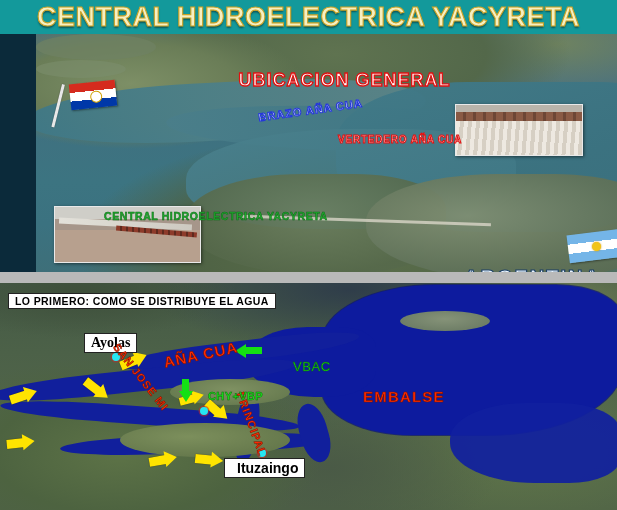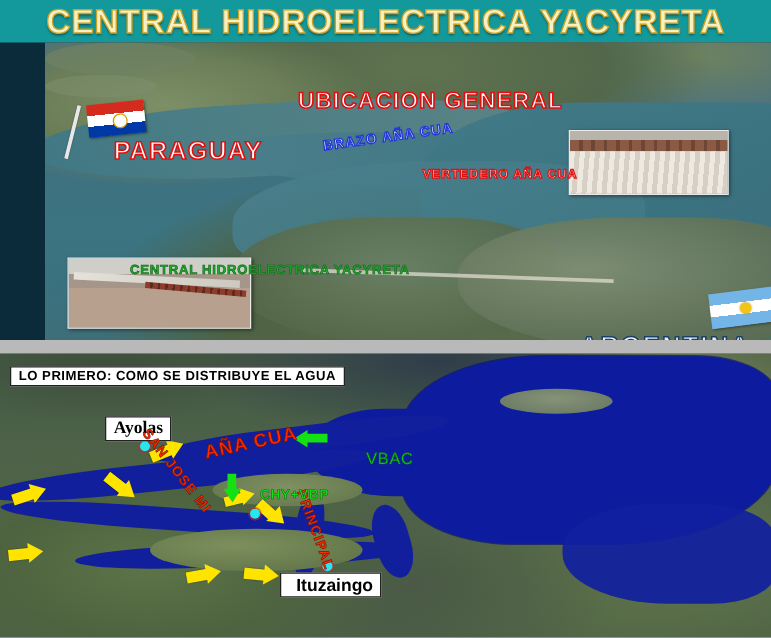--- a/index.html
+++ b/index.html
@@ -198,21 +198,20 @@
     <div class="photo" id="photo-vertedero">
       <div class="crest"></div>
       <div class="foam"></div>
     </div>
     <div class="photo" id="photo-central">
       <div class="wall"></div>
       <div class="gates"></div>
     </div>
 
     <div class="lbl" id="lbl-ubicacion">UBICACION GENERAL</div>
-    <div class="lbl" id="lbl-paraguay">PARAGUAY</div>
     <div class="lbl" id="lbl-brazo">BRAZO AÑA CUA</div>
     <div class="lbl" id="lbl-vertedero">VERTEDERO AÑA CUA</div>
     <div class="lbl" id="lbl-central">CENTRAL HIDROELECTRICA YACYRETA</div>
     <div class="lbl" id="lbl-argentina">ARGENTINA</div>
   </div>
 
   <div id="divider"></div>
 
   <div id="panel-bottom">
     <div id="embalse"></div>
@@ -274,17 +273,18 @@
     <div class="dot" style="left:200px;top:124px;"></div>
     <div class="dot" style="left:258px;top:166px;"></div>
 
     <div class="whitebox" id="lbl-primero">LO PRIMERO: COMO SE DISTRIBUYE EL AGUA</div>
     <div class="whitebox" id="lbl-ayolas">Ayolas</div>
     <div class="whitebox" id="lbl-ituzaingo">Ituzaingo</div>
 
     <div id="lbl-anacua">AÑA CUA</div>
     <div id="lbl-sanjose">SAN JOSE MI</div>
     <div id="lbl-principal">PRINCIPAL</div>
+    <div id="lbl-embalse">EMBALSE</div>
     <div id="lbl-vbac">VBAC</div>
     <div id="lbl-chyvbp">CHY+VBP</div>
   </div>
 
 </div>
 
 </body></html>

